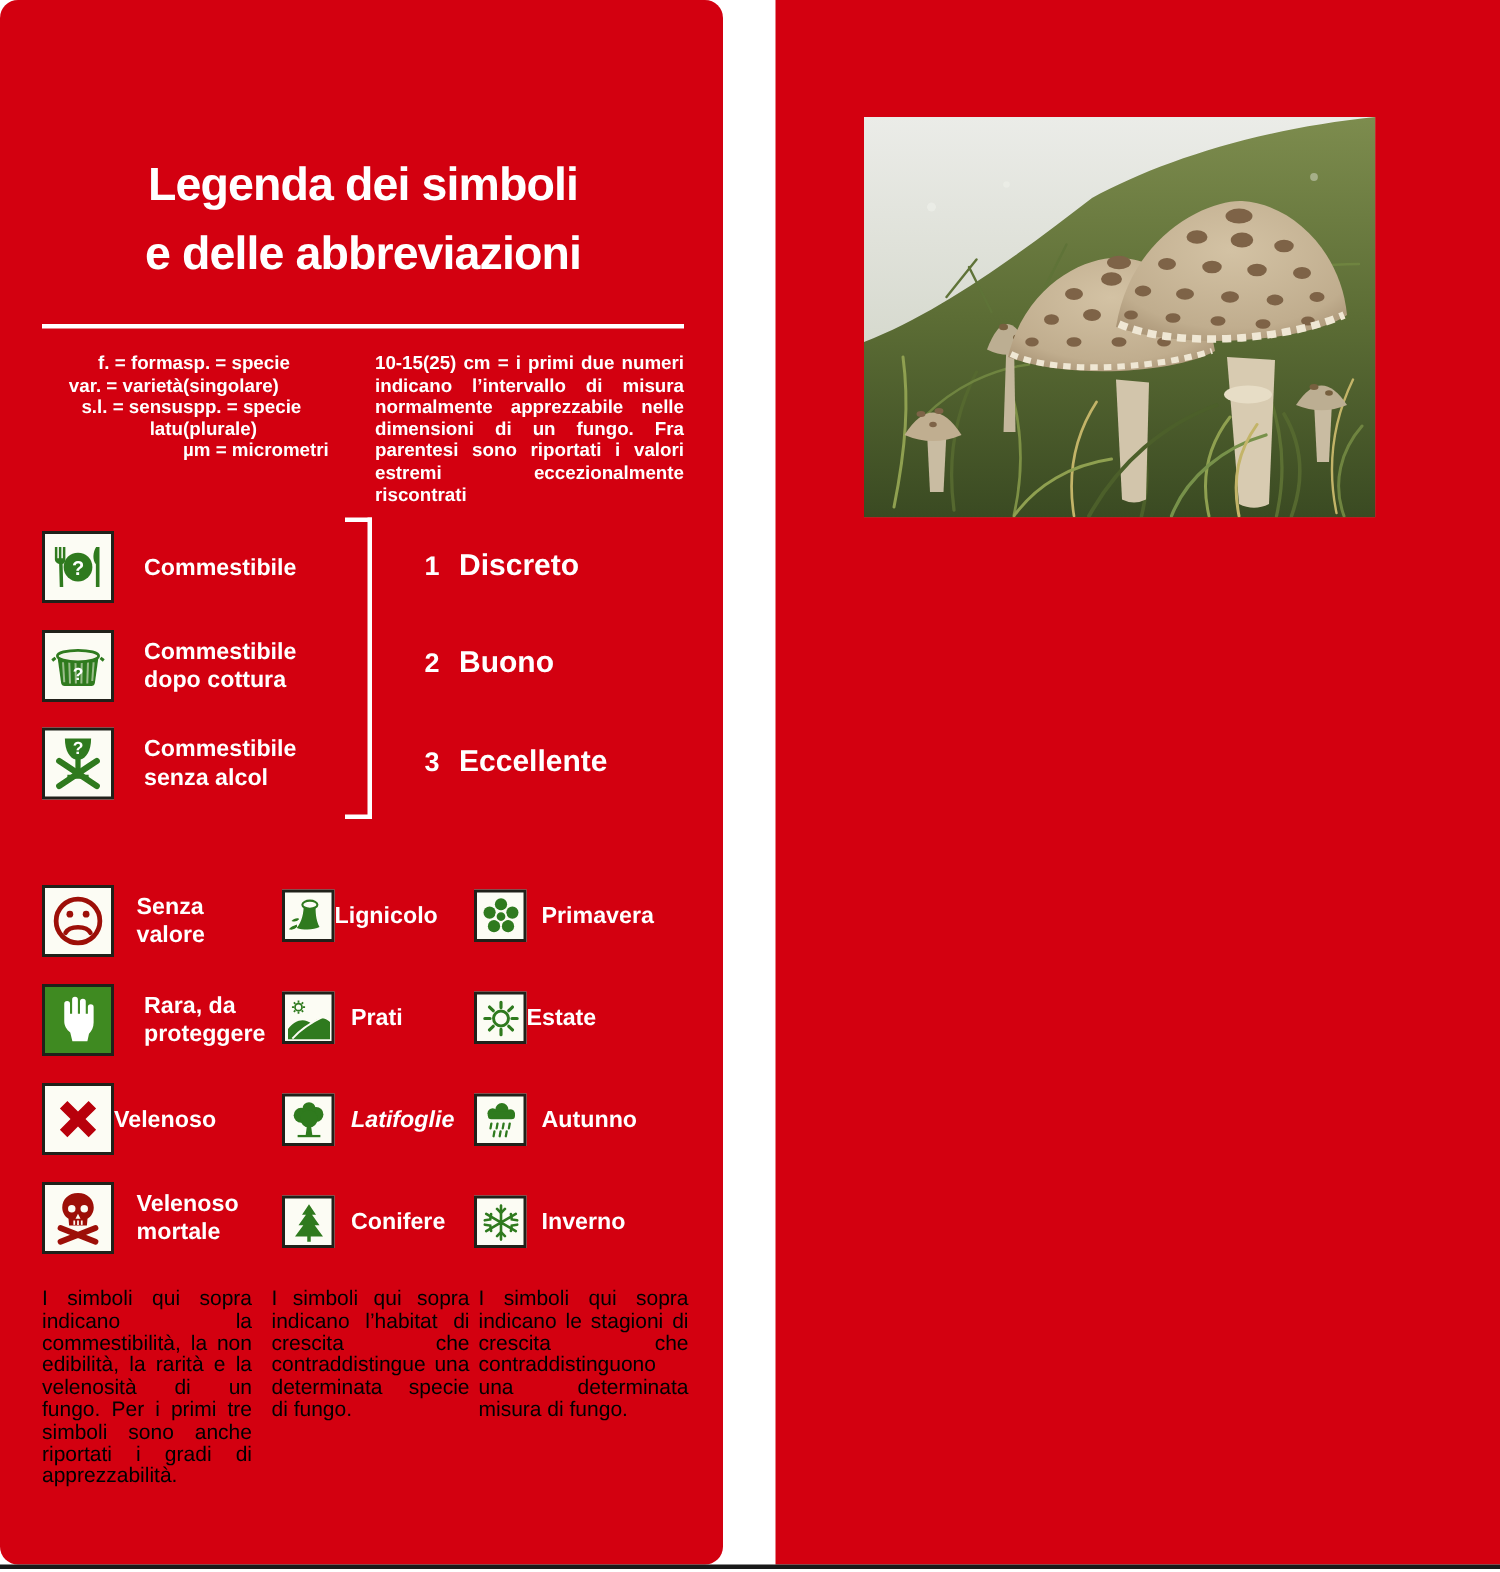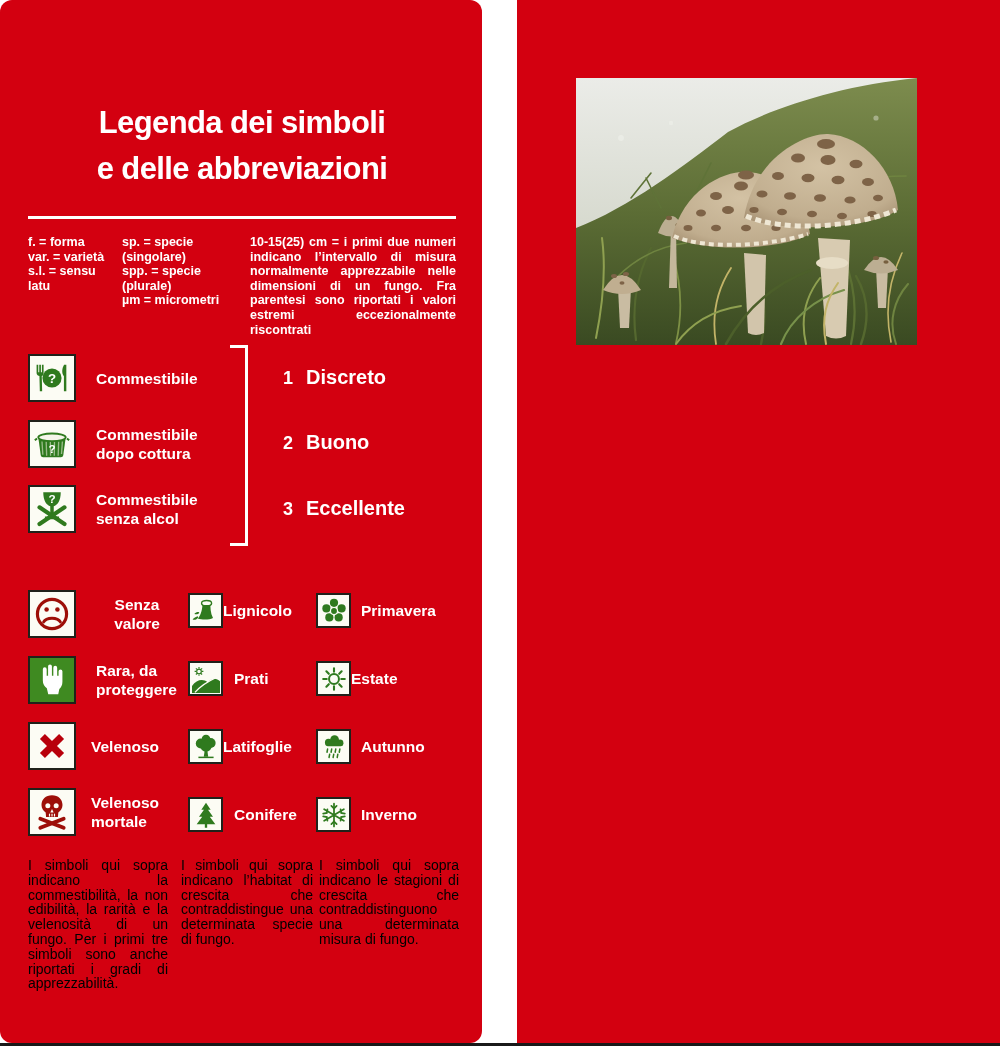--- a/index.html
+++ b/index.html
@@ -10,21 +10,21 @@
   .panel-right{left:517px;width:483px;}
   .bottom-shadow{position:absolute;left:0;top:1043px;width:1000px;height:3px;background:#191919;}
 
   
   .title{position:absolute;left:28px;top:100px;width:428px;text-align:center;color:#fff;
          font-weight:bold;font-size:31px;line-height:46px;letter-spacing:-0.6px;}
   .rule{position:absolute;left:28px;top:216px;width:428px;height:3px;background:#fff;}
 
   .abbrev{position:absolute;left:28px;top:235px;width:428px;display:flex;color:#fff;
           font-weight:bold;font-size:12.5px;line-height:14.6px;}
-  .ab-col1{width:94px;}
+  .ab-col1{width:94px;text-align:right;}
   .ab-col2{width:128px;}
   .ab-col3{flex:1;text-align:justify;}
 
   .symbox{width:48px;height:48px;background:#fcfcf4;border:2px solid #20211a;box-sizing:border-box;
           display:flex;align-items:center;justify-content:center;flex:none;}
   .symbox svg{width:40px;height:40px;display:block;}
   .symbox.small{width:35px;height:35px;}
   .symbox.small svg{width:28px;height:28px;}
   .symbox.green-bg{background:#3f8a21;}
 
@@ -142,31 +142,31 @@
 
     <div class="sym-cell" style="left:28px;top:590px;gap:15px;">
       <div class="symbox">
         <svg viewBox="0 0 48 48">
           <circle cx="24" cy="24" r="17.5" fill="none" stroke="#9d0f08" stroke-width="3.8"></circle>
           <circle cx="17.5" cy="18.5" r="2.7" fill="#9d0f08"></circle>
             <circle cx="30.5" cy="18.5" r="2.7" fill="#9d0f08"></circle>
           <path d="M14 33.5c3.2-6 16.8-6 20 0" stroke="#9d0f08" stroke-width="3.6" fill="none" stroke-linecap="round"></path>
         </svg>
       </div>
-      <div class="sym-label" style="width:92px;text-align:center;">Senza valore</div>
+      <div class="sym-label" style="width:92px;">Senza valore</div>
     </div>
     <div class="sym-cell" style="left:28px;top:656px;gap:20px;">
       <div class="symbox green-bg">
         <svg viewBox="0 0 48 48">
           <path fill="#fff" d="M13 21V11a2.3 2.3 0 014.6 0v8h1.7V7.6a2.3 2.3 0 014.6 0V19h1.7V9.2a2.3 2.3 0 014.6 0V19h1.7v-5.4a2.3 2.3 0 014.6 0V26c0 4.2-1.6 6.8-3.7 8.9L31.5 41h-12l-1.7-7c-2.9-2.4-4.8-5.2-4.8-9z"></path>
         </svg>
       </div>
       <div class="sym-label" style="width:92px;">Rara, da proteggere</div>
     </div>
-    <div class="sym-cell" style="left:28px;top:722px;gap:15px;">
+    <div class="sym-cell" style="left:28px;top:722px;">
       <div class="symbox">
         <svg viewBox="0 0 48 48">
           <path fill="#b8000b" d="M9.5 15.5 15.5 9.5 24 18l8.5-8.5 6 6L30 24l8.5 8.5-6 6L24 30l-8.5 8.5-6-6L18 24z"></path>
         </svg>
       </div>
       <div class="sym-label" style="width:92px;">Velenoso</div>
     </div>
     <div class="sym-cell" style="left:28px;top:788px;gap:15px;">
       <div class="symbox">
         <svg viewBox="0 0 48 48">
@@ -203,21 +203,21 @@
           <g stroke="#2f7a1e" stroke-width="2">
             <circle cx="12" cy="11" r="4" fill="none"></circle>
             <path d="M12 3.5v2.4M12 16.1v2.4M4.5 11h2.4M17.1 11h2.4M6.7 5.7l1.7 1.7M15.6 14.6l1.7 1.7M17.3 5.7l-1.7 1.7M8.4 14.6l-1.7 1.7"></path>
           </g>
           <path fill="#2f7a1e" d="M0 36c8-11 19-13 27-6 6.5-8 15-8 21-2v20H0z"></path>
           <path d="M46 19C31 26 16 34 5 47" stroke="#fcfcf4" stroke-width="2.2" fill="none"></path>
         </svg>
       </div>
       <div class="sym-label" style="width:92px;">Prati</div>
     </div>
-    <div class="sym-cell" style="left:188px;top:729px;">
+    <div class="sym-cell" style="left:188px;top:729px;gap:11px;font-style:italic;">
       <div class="symbox small">
         <svg viewBox="0 0 48 48" fill="#2f7a1e">
           <circle cx="15" cy="18" r="8.5"></circle>
             <circle cx="32" cy="17" r="8.5"></circle>
             <circle cx="24" cy="10.5" r="7.5"></circle>
             <circle cx="24" cy="22" r="10"></circle>
           <path d="M21.8 29h4.4l1.6 11.5h-7.6z"></path>
           <rect x="11" y="40.5" width="26" height="2.6"></rect>
         </svg>
       </div>

